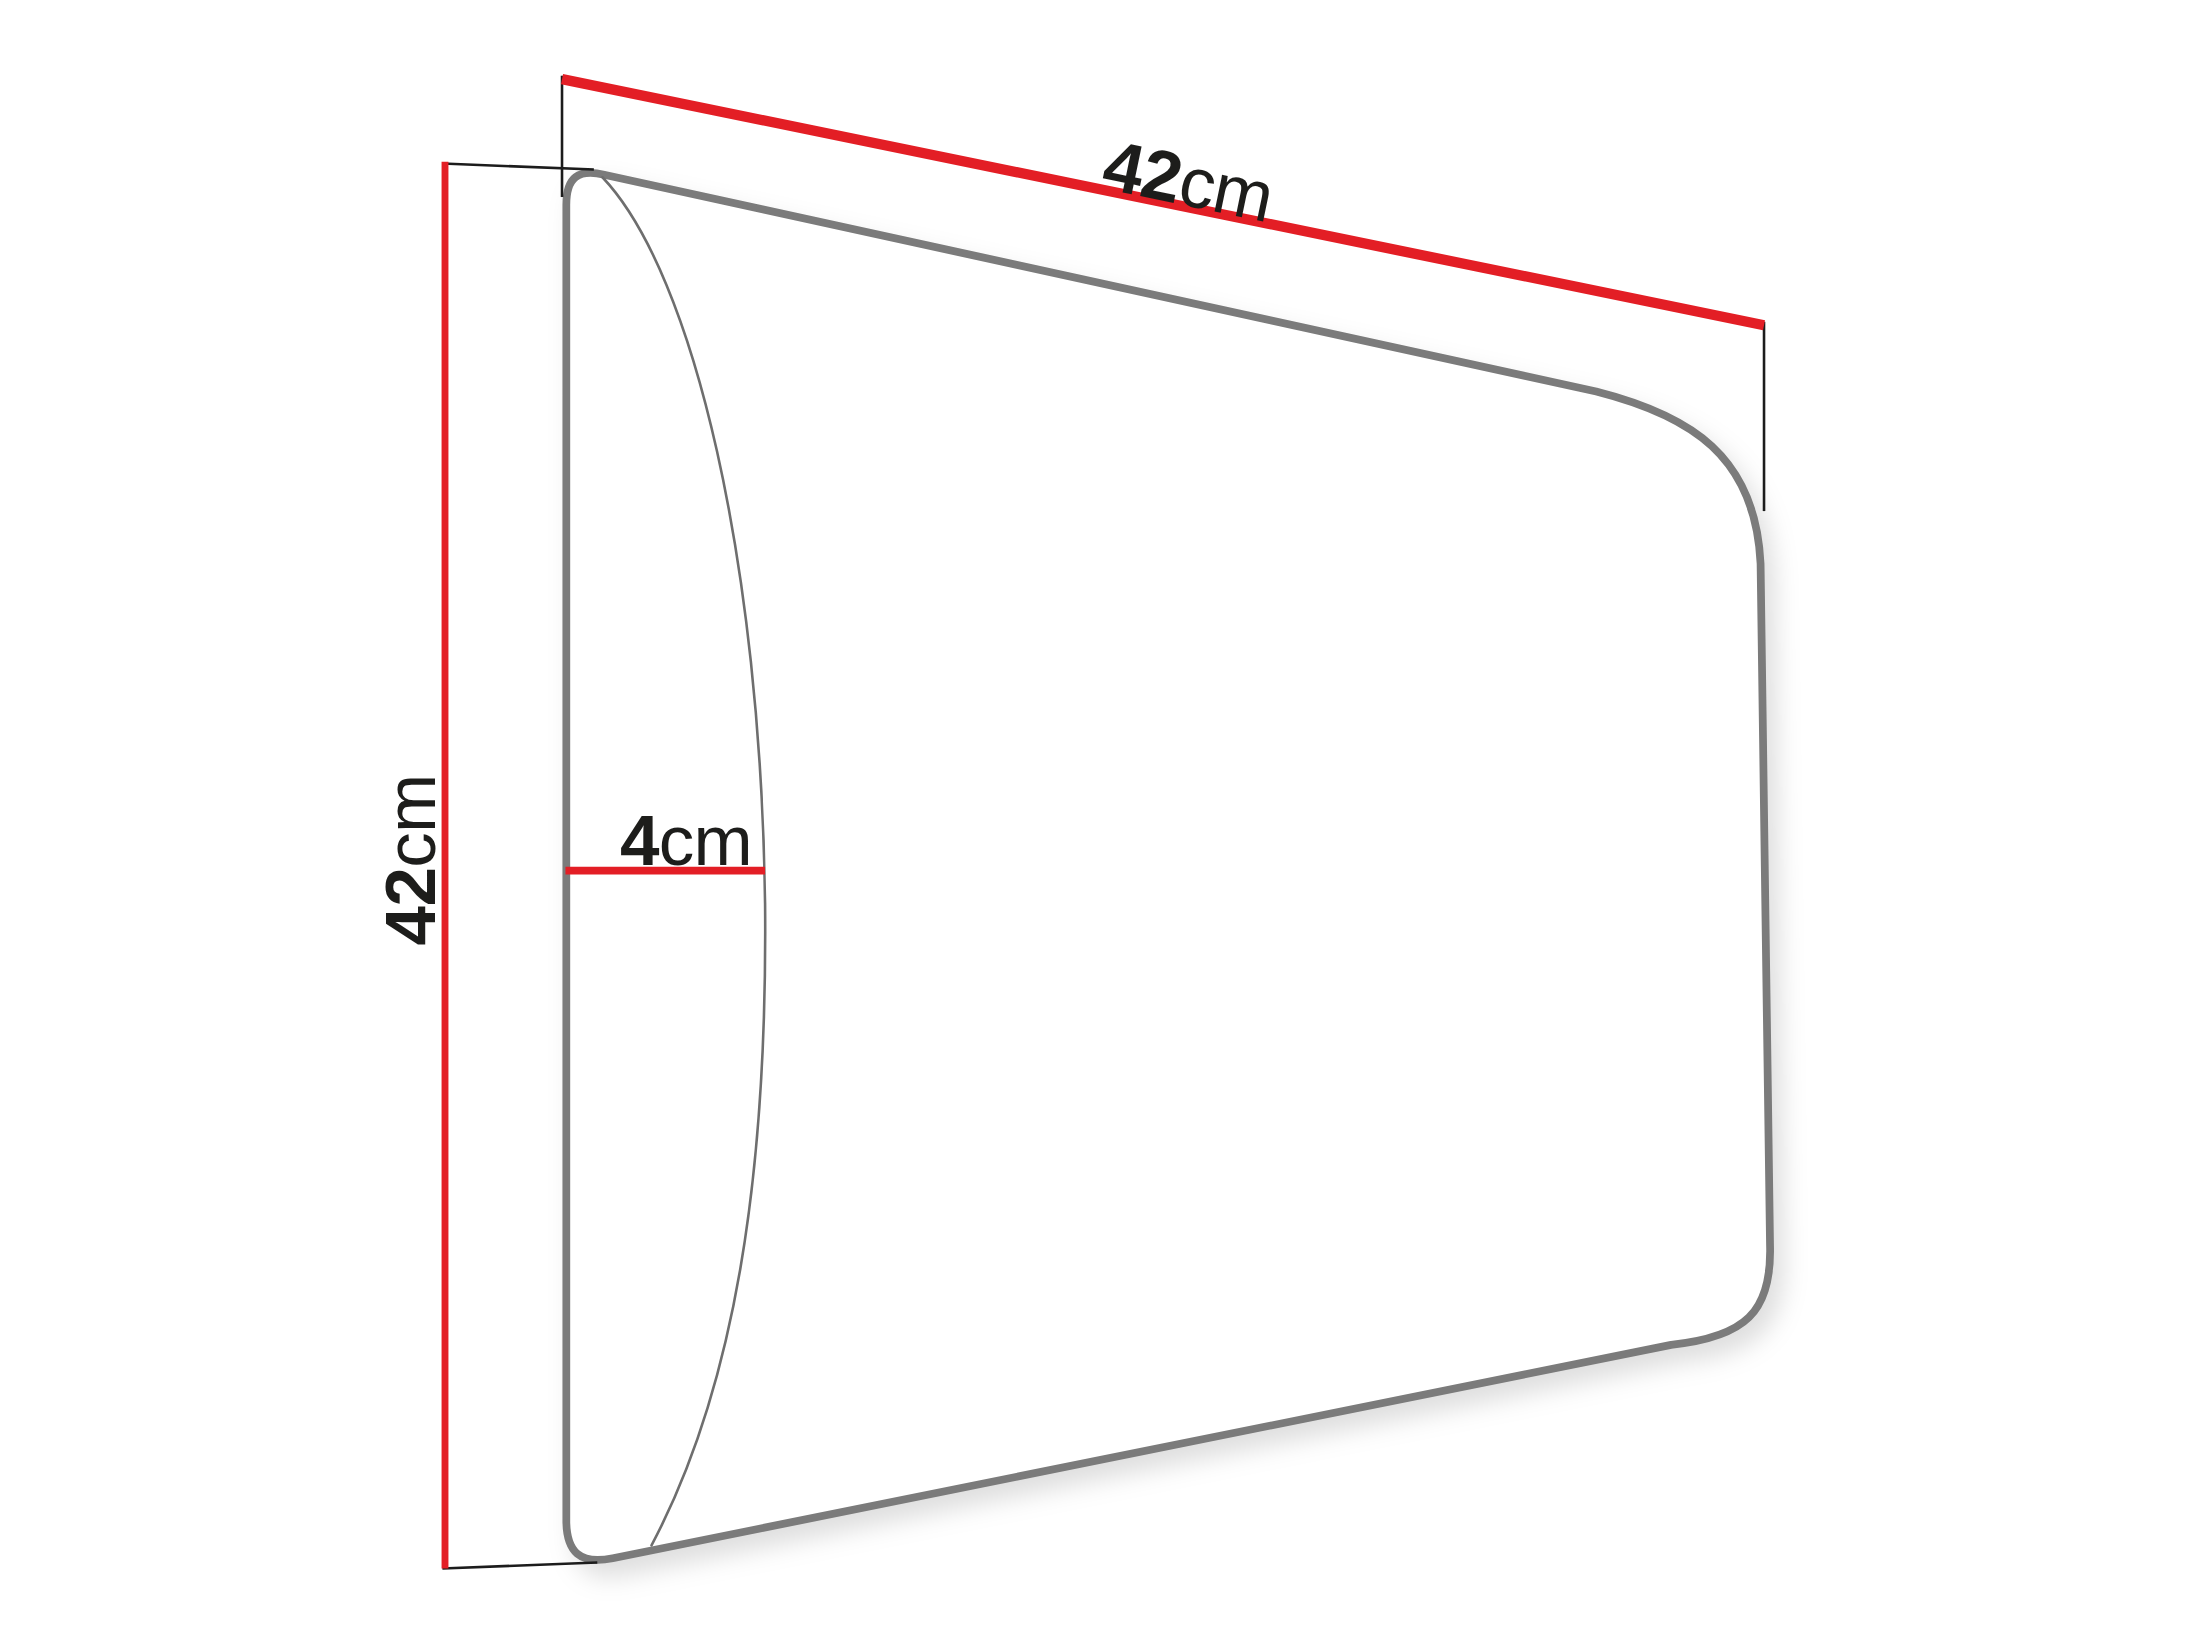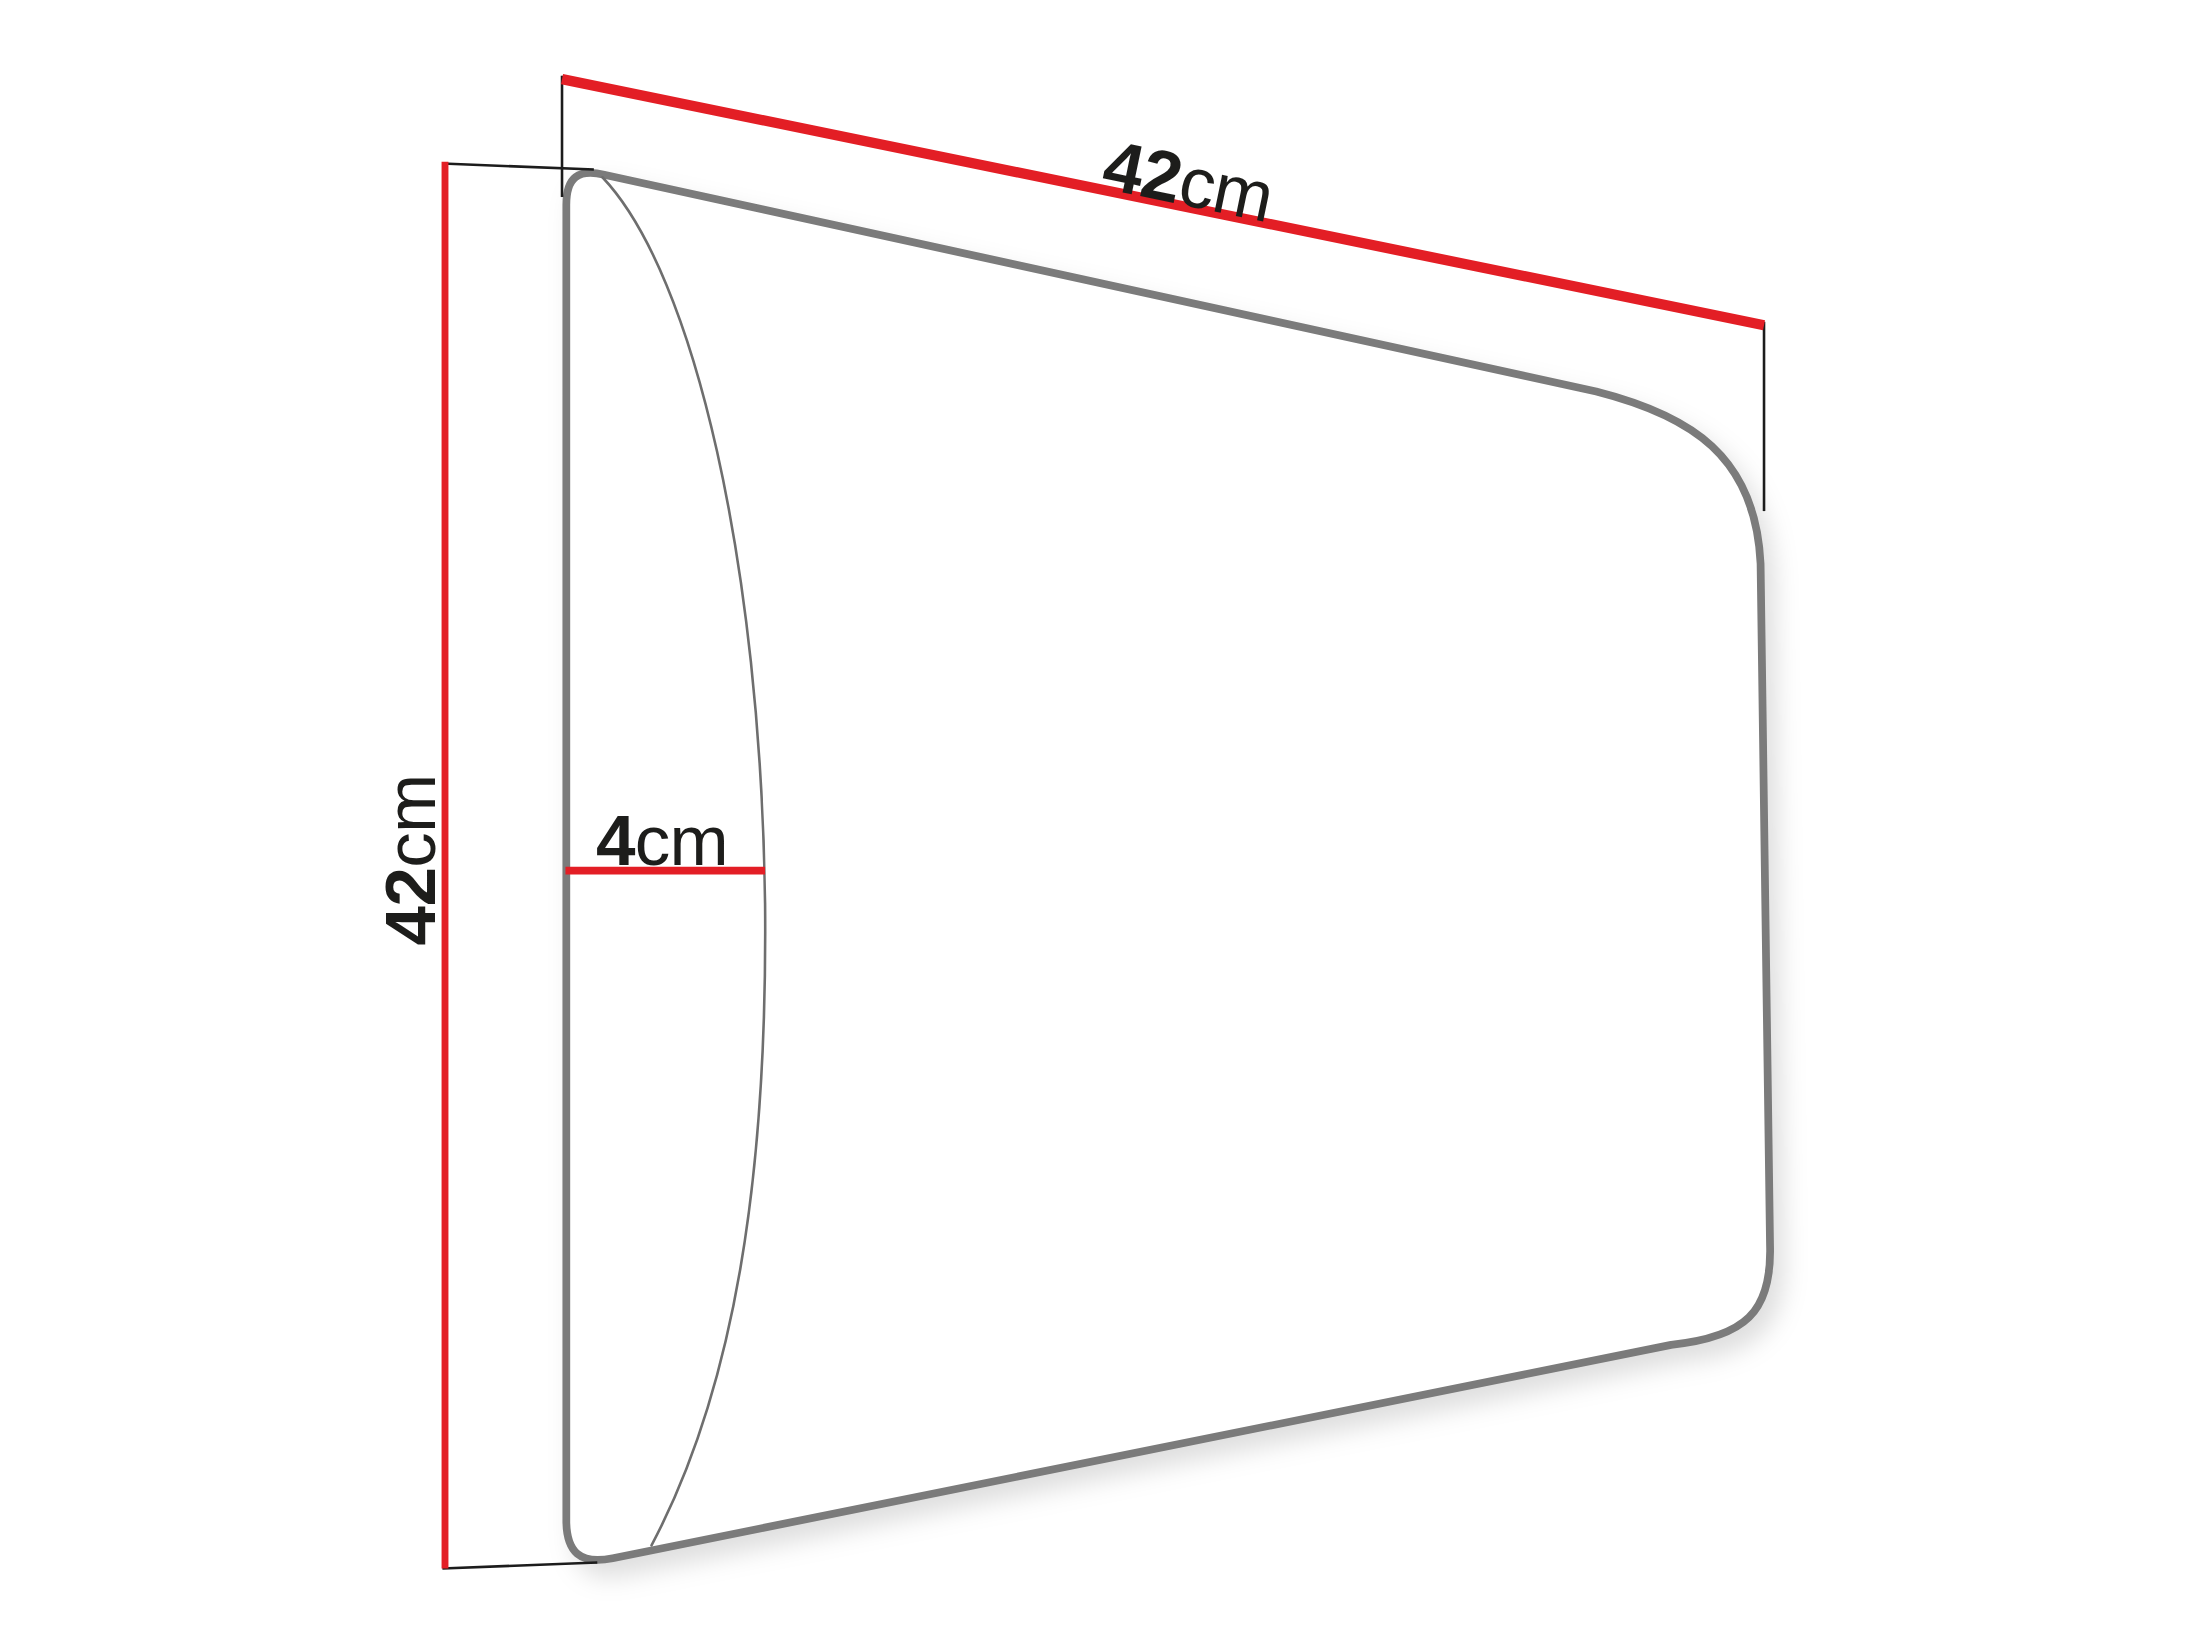--- a/index.html
+++ b/index.html
@@ -43,21 +43,21 @@
     top: 129px;
     transform: rotate(11.7deg);
     transform-origin: left top;
   }
   .label-height {
     left: 410px;
     top: 860px;
     transform: translate(-50%, -50%) rotate(-90deg);
   }
   .label-depth {
-    left: 596px;
+    left: 620px;
     top: 805px;
   }
 </style>
 </head>
 <body style="background: rgb(255, 255, 255);">
 
 <div class="stage">
 
   <svg class="drawing" viewBox="0 0 2560 1920">
 

